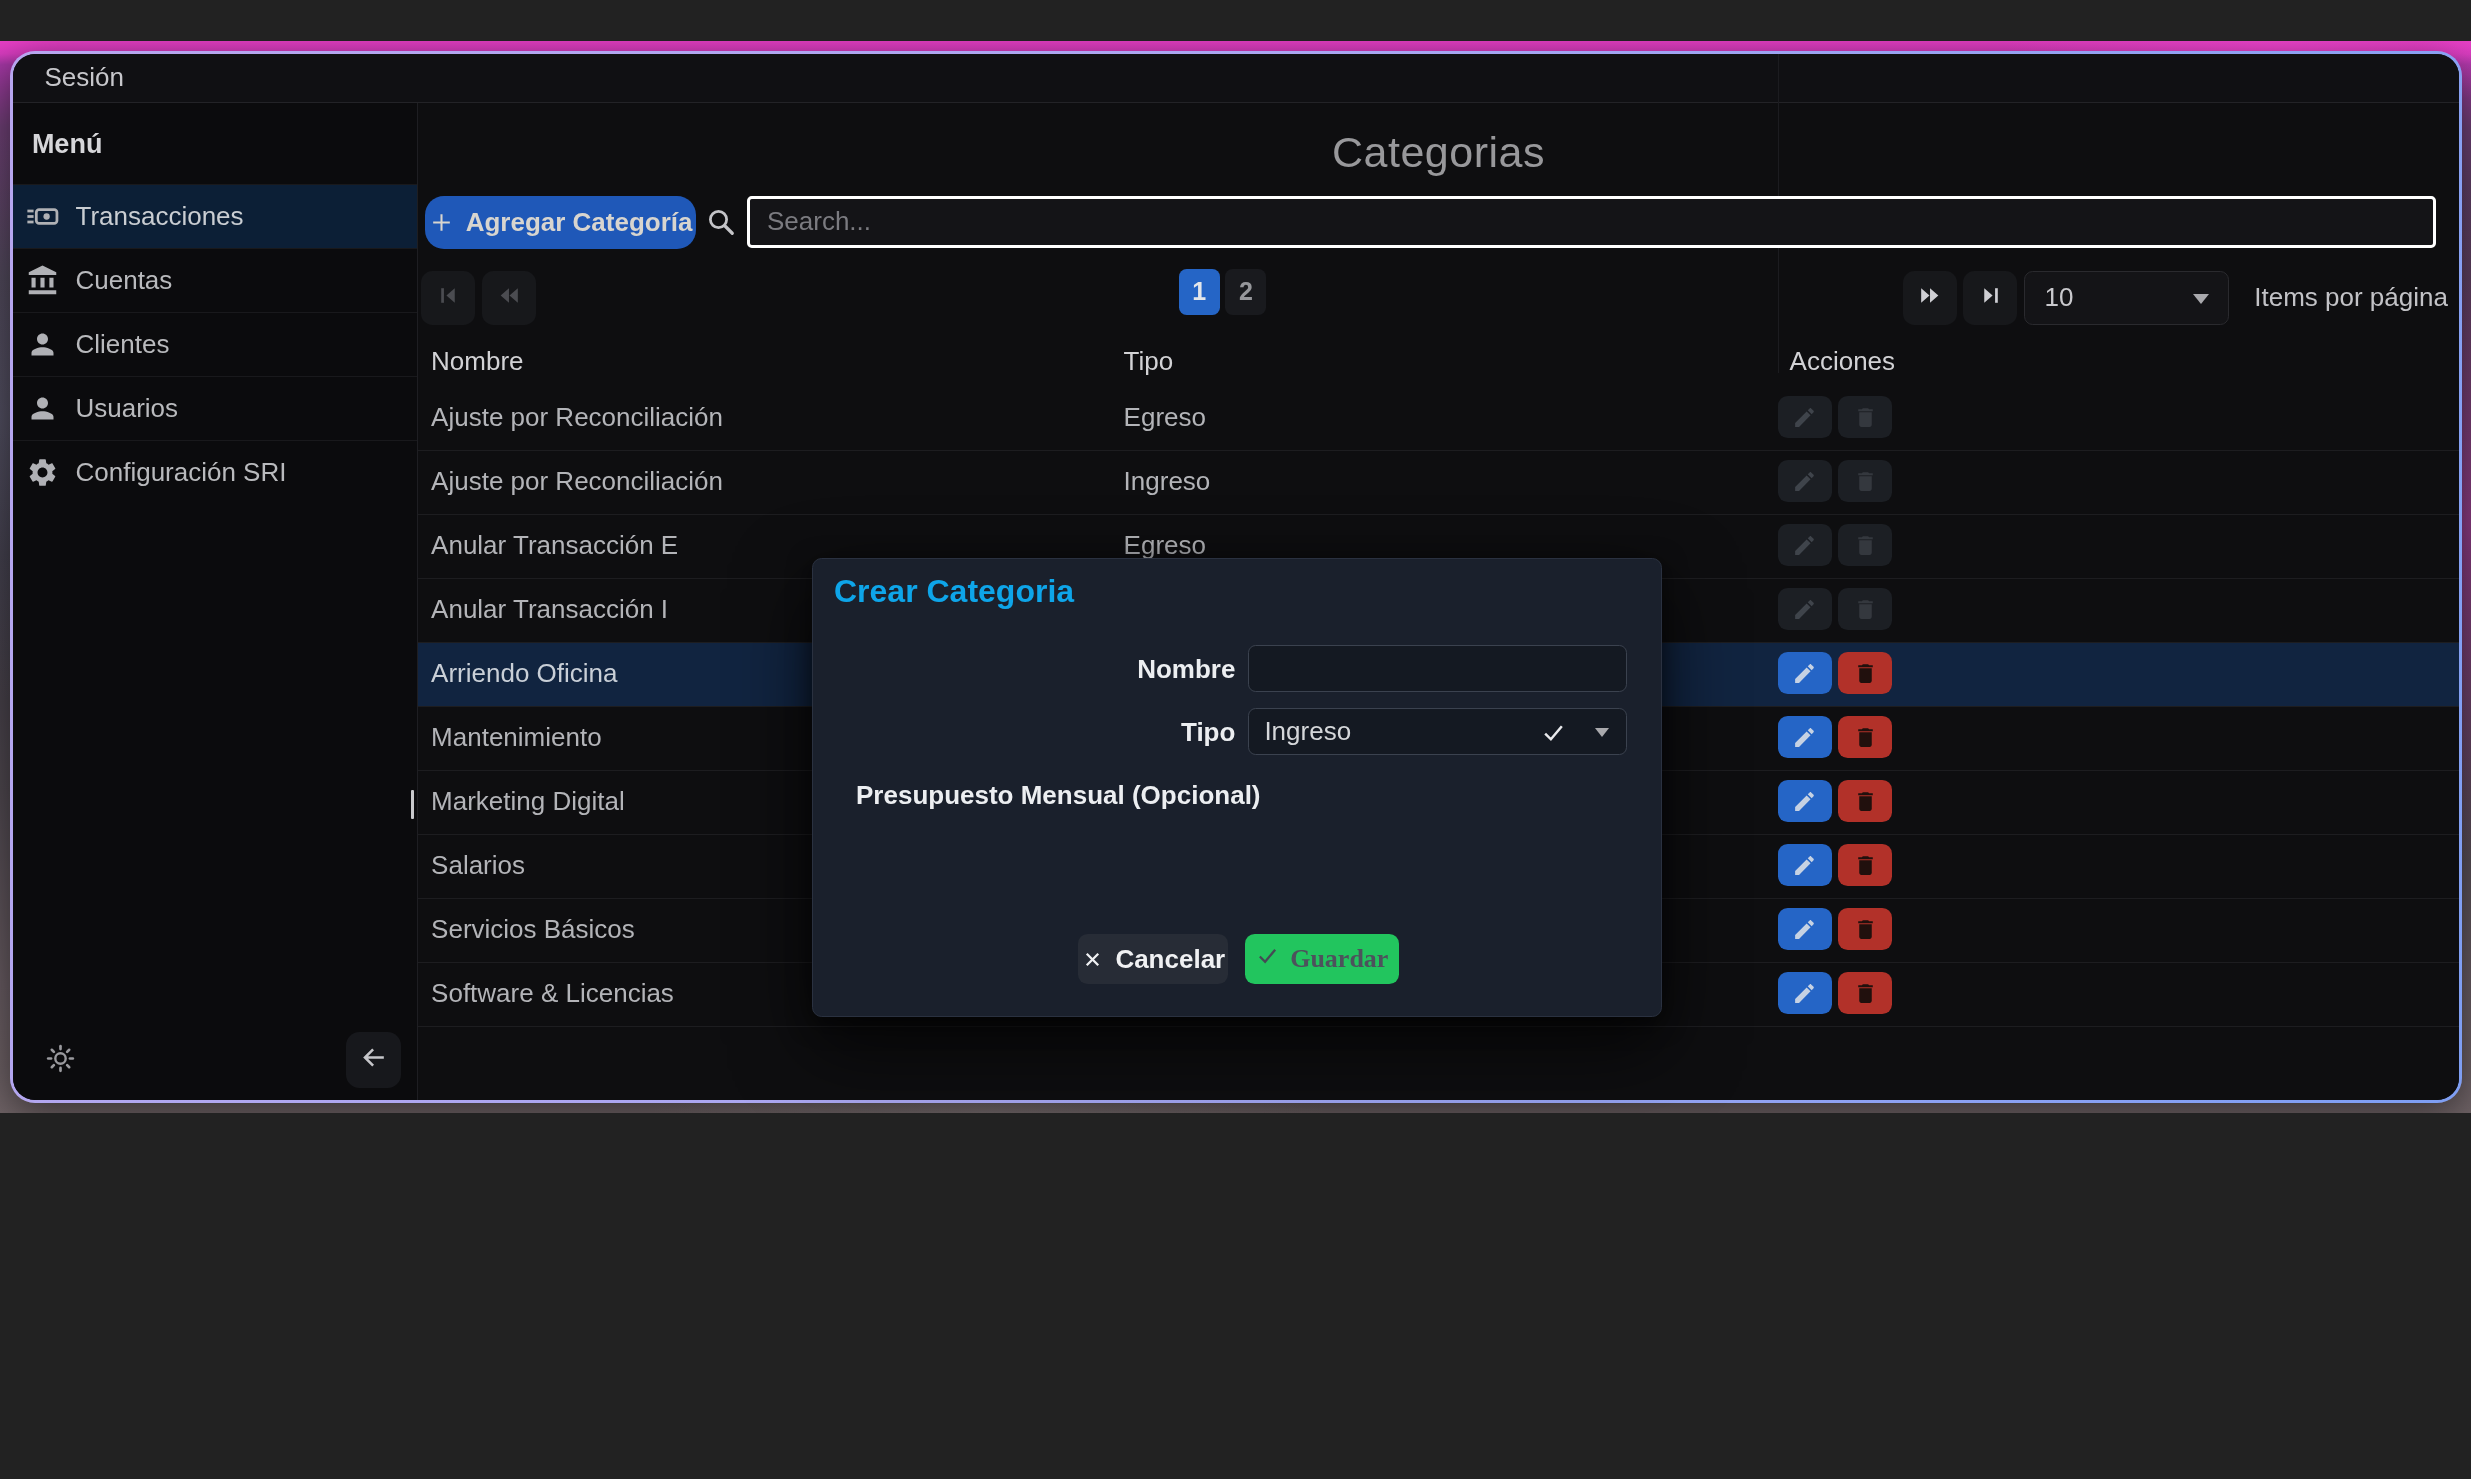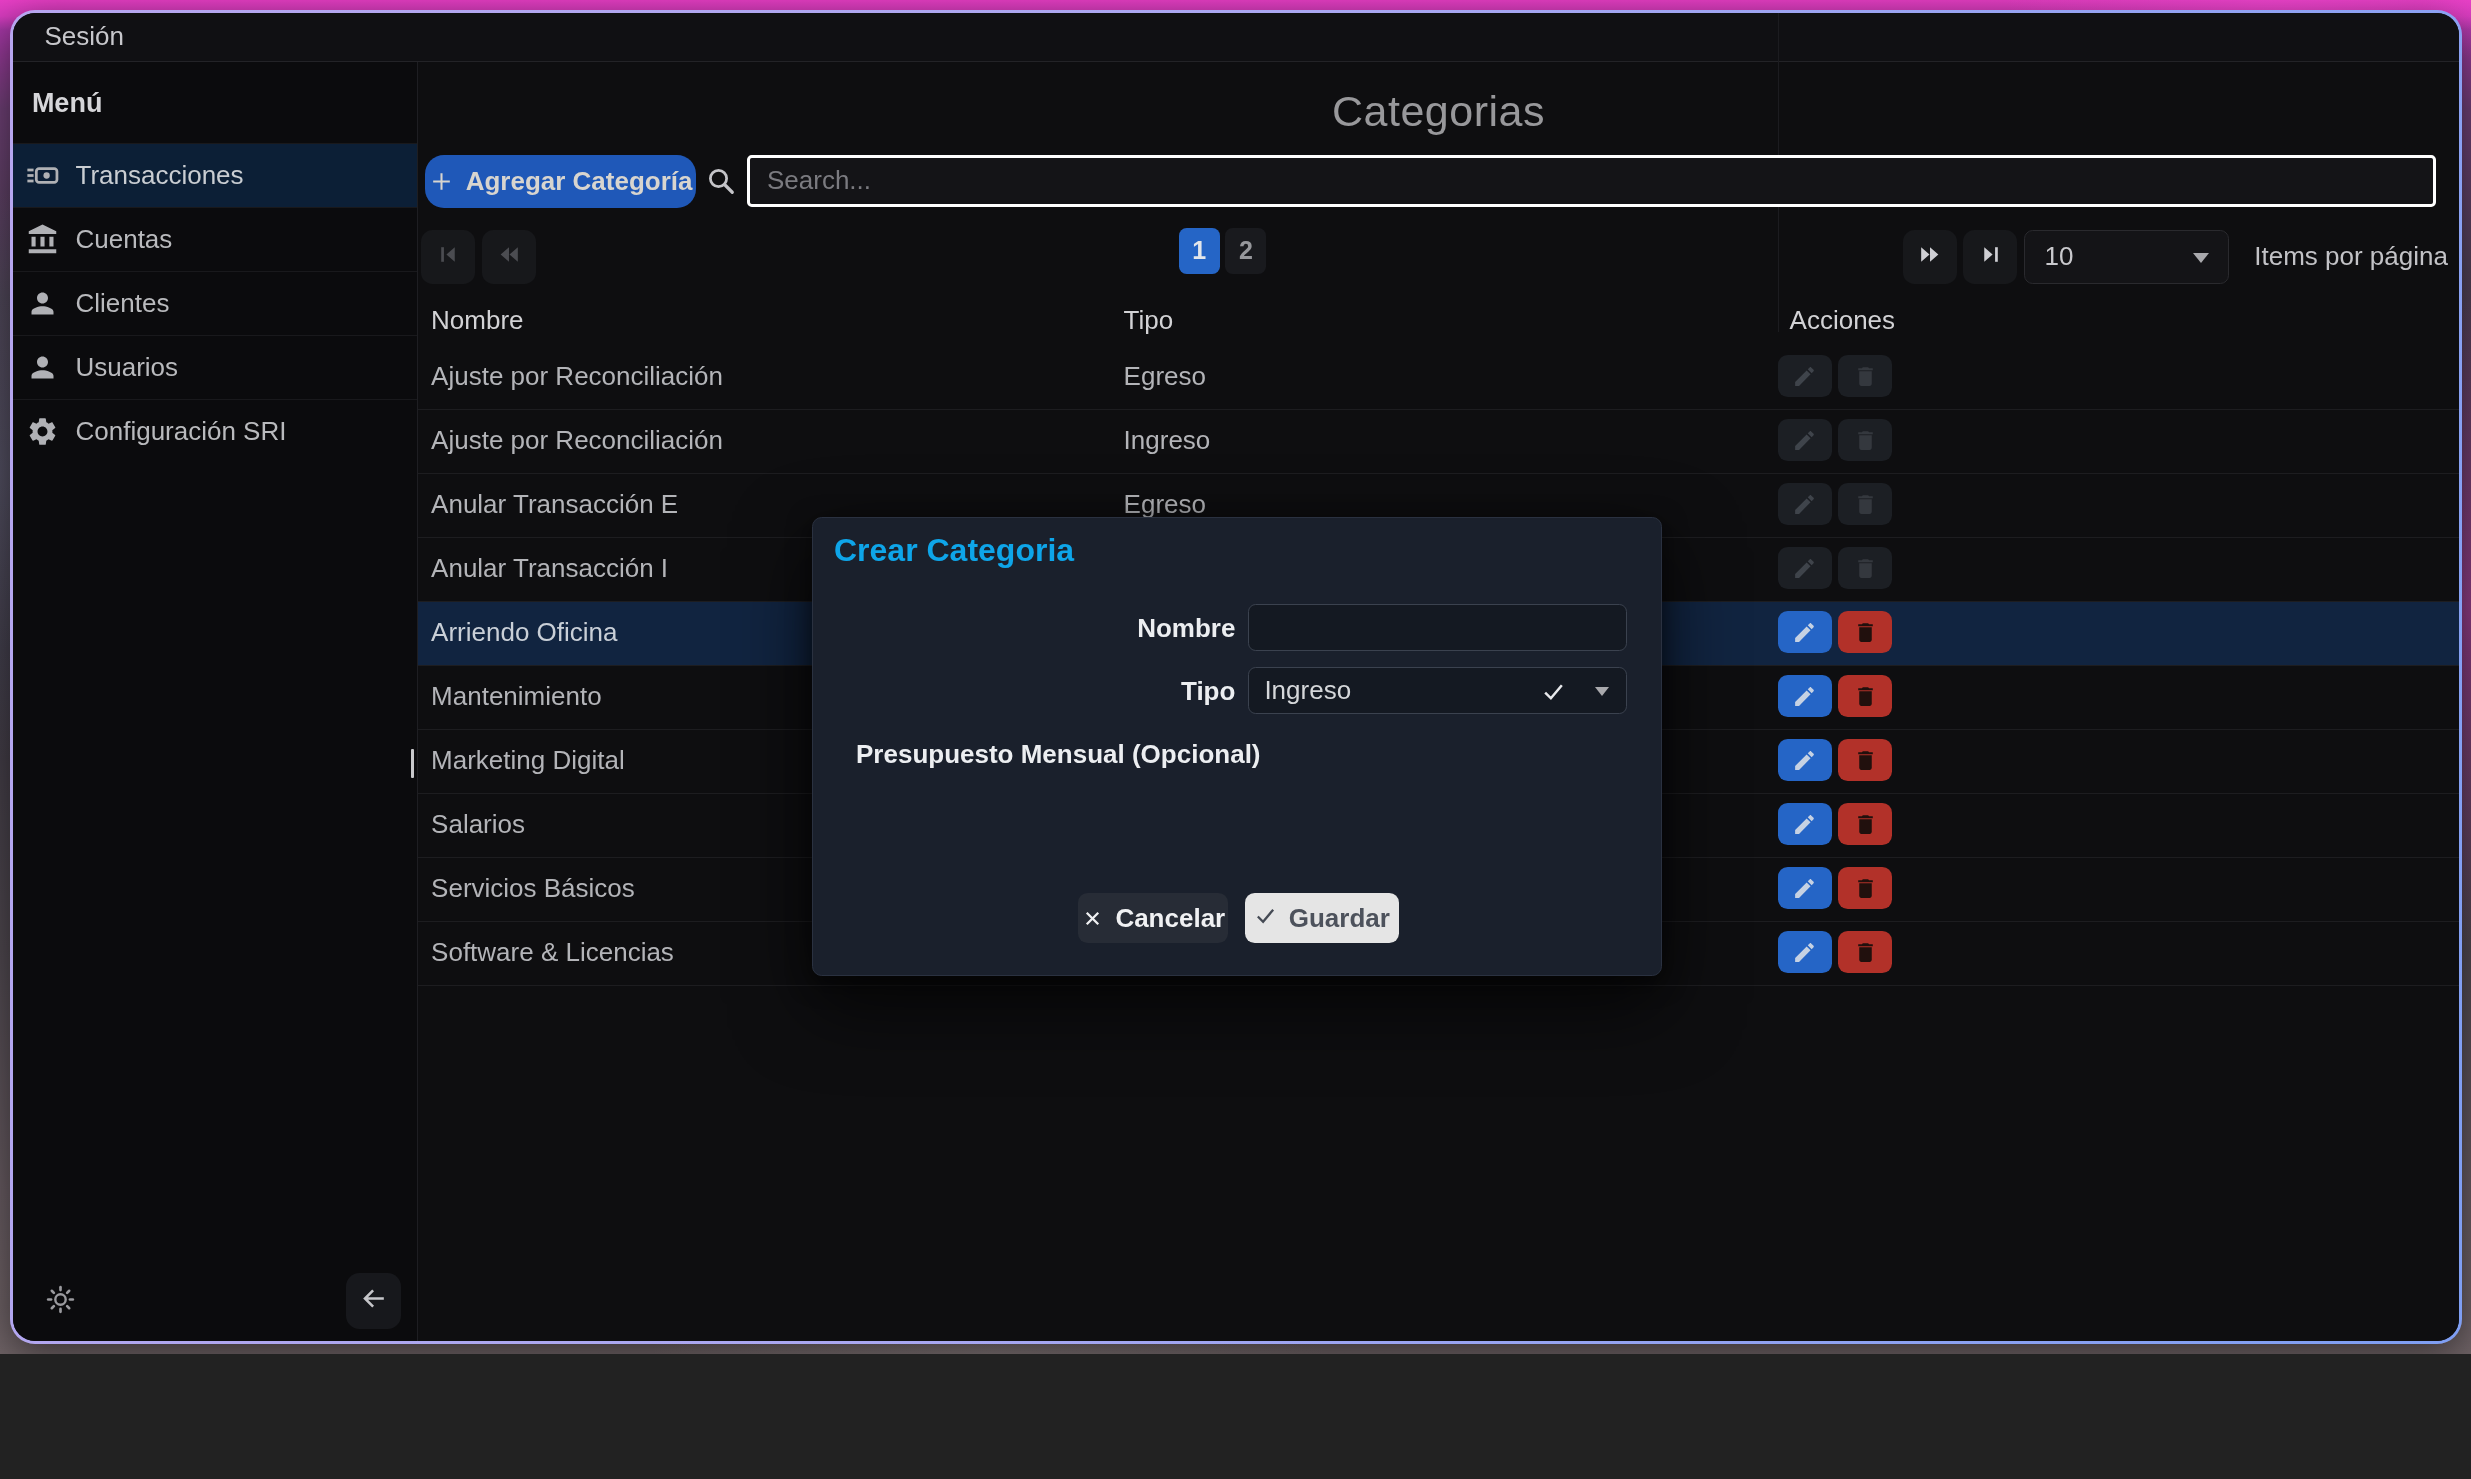--- a/index.html
+++ b/index.html
@@ -1,21 +1,22 @@
 <!DOCTYPE html>
 <html><head>
 <meta charset="utf-8">
 <style>
   html,body{margin:0;padding:0;background:#222;}
   .stage{
-    position:relative;width:2472px;height:1354px;overflow:hidden;
+    position:relative;width:2472px;height:1072px;overflow:hidden;
     font-family:"Liberation Sans","DejaVu Sans",sans-serif;
     background:
       linear-gradient(180deg,#e83fc6 0%,#d63cbe 1.2%,#a437a4 2.2%,#6d3f74 8%,
                       #4a4050 22%,#3c3742 48%,#4e474e 70%,#665a60 88%,#6f6366 100%);
+    margin-top: 41px;
   }
   
   .stage::before{content:"";position:absolute;inset:0;
     background:
       radial-gradient(386px 116px at 92% 0%,rgba(244,70,210,.85),rgba(244,70,210,0) 70%),
       radial-gradient(290px 483px at 100% 45%,rgba(215,60,190,.5),rgba(215,60,190,0) 70%),
       radial-gradient(251px 406px at 0% 35%,rgba(120,130,160,.25),rgba(120,130,160,0) 70%),
       radial-gradient(483px 154px at 40% 100%,rgba(160,150,150,.3),rgba(160,150,150,0) 70%);
   }
   .window{position:absolute;inset:9.7px;padding:2.9px;border-radius:25px;
@@ -124,21 +125,21 @@
     align-items:center;padding:0 15.4px;color:#d5d7da;font-size:26px;position:absolute;}
   .m-select .check{position:absolute;right:60px;top:10.6px;width:25px;height:25px;color:#e8e9ec;}
   .m-select .check svg{width:25px;height:25px;display:block;}
   .m-select .caret2{width:0;height:0;border-left:7.7px solid transparent;border-right:7.7px solid transparent;
     border-top:9.7px solid #a9a9ad;position:absolute;right:17.4px;top:19.3px;}
   .m-presu{position:absolute;left:43px;top:221px;font-size:26px;font-weight:bold;color:#eceef1;}
   .m-btn{position:absolute;top:375px;height:50px;border-radius:9.7px;display:flex;
     align-items:center;justify-content:center;gap:11.6px;font-size:26px;font-weight:bold;}
   .m-cancel{left:265px;width:150px;background:#272c36;color:#f0f1f3;}
   .m-cancel svg{width:23px;height:23px;stroke:#f0f1f3;stroke-width:2.4;}
-  .m-save{left:432px;width:154px;background:#e5e5e5;color:#4d525c;}
+  .m-save{left:432px;width:154px;background:#22c55e;color:#4d525c;font-family:Liberation Serif, serif;}
   .m-save svg{width:23px;height:23px;color:#454a54;}
 
   .ibeam{position:absolute;left:411px;top:749px;width:2.9px;height:29px;background:#c9c9cc;
     border-radius:1px;z-index:20;}
 </style>
 </head>
 <body>
 
 <div class="stage">
   <div class="window">

